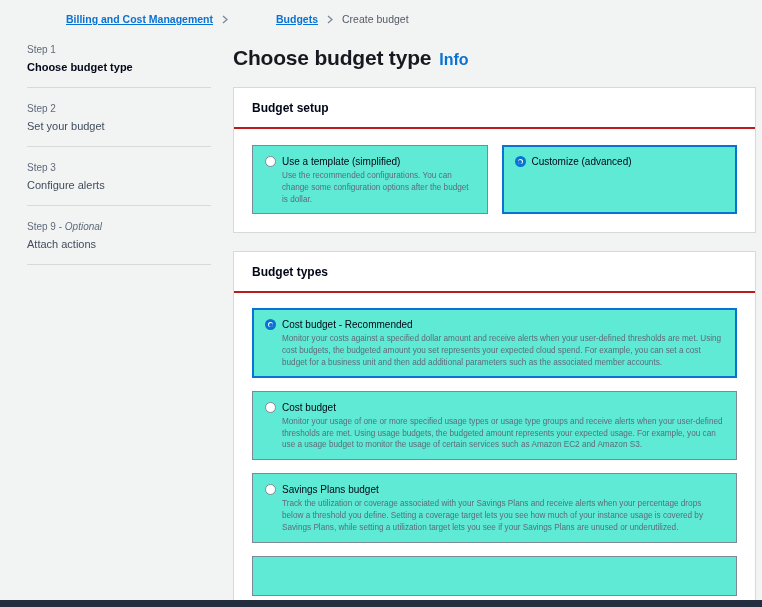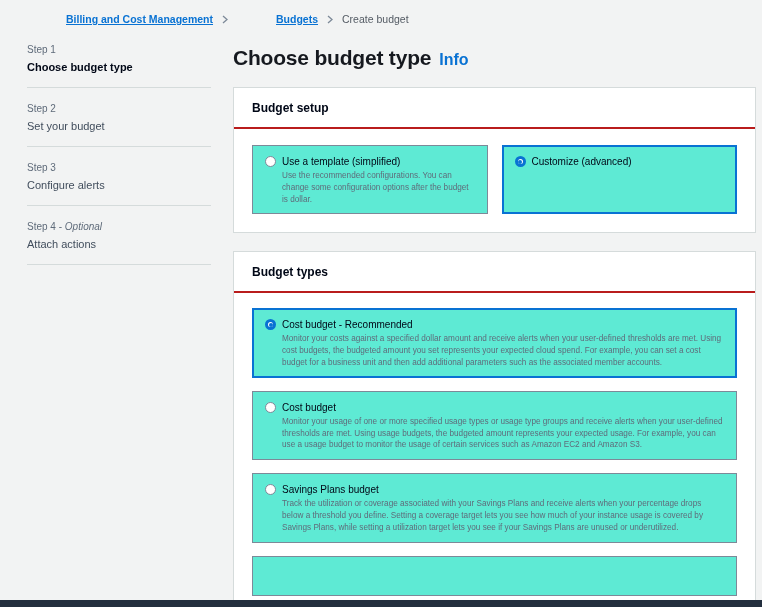--- a/index.html
+++ b/index.html
@@ -148,21 +148,21 @@
     </div>
     <hr class="sep">
 
     <div class="step">
       <div class="step-label"><span>Step 3</span> <em></em></div>
       <div class="step-title">Configure alerts</div>
     </div>
     <hr class="sep">
 
     <div class="step">
-      <div class="step-label"><span>Step 4 -</span> <em>Optional</em></div>
+      <div class="step-label"><span>Step 9 -</span> <em>Optional</em></div>
       <div class="step-title">Attach actions</div>
     </div>
     <hr class="sep">
 
 
   </aside>
 
   <main class="main">
 
     <div class="title-row">

